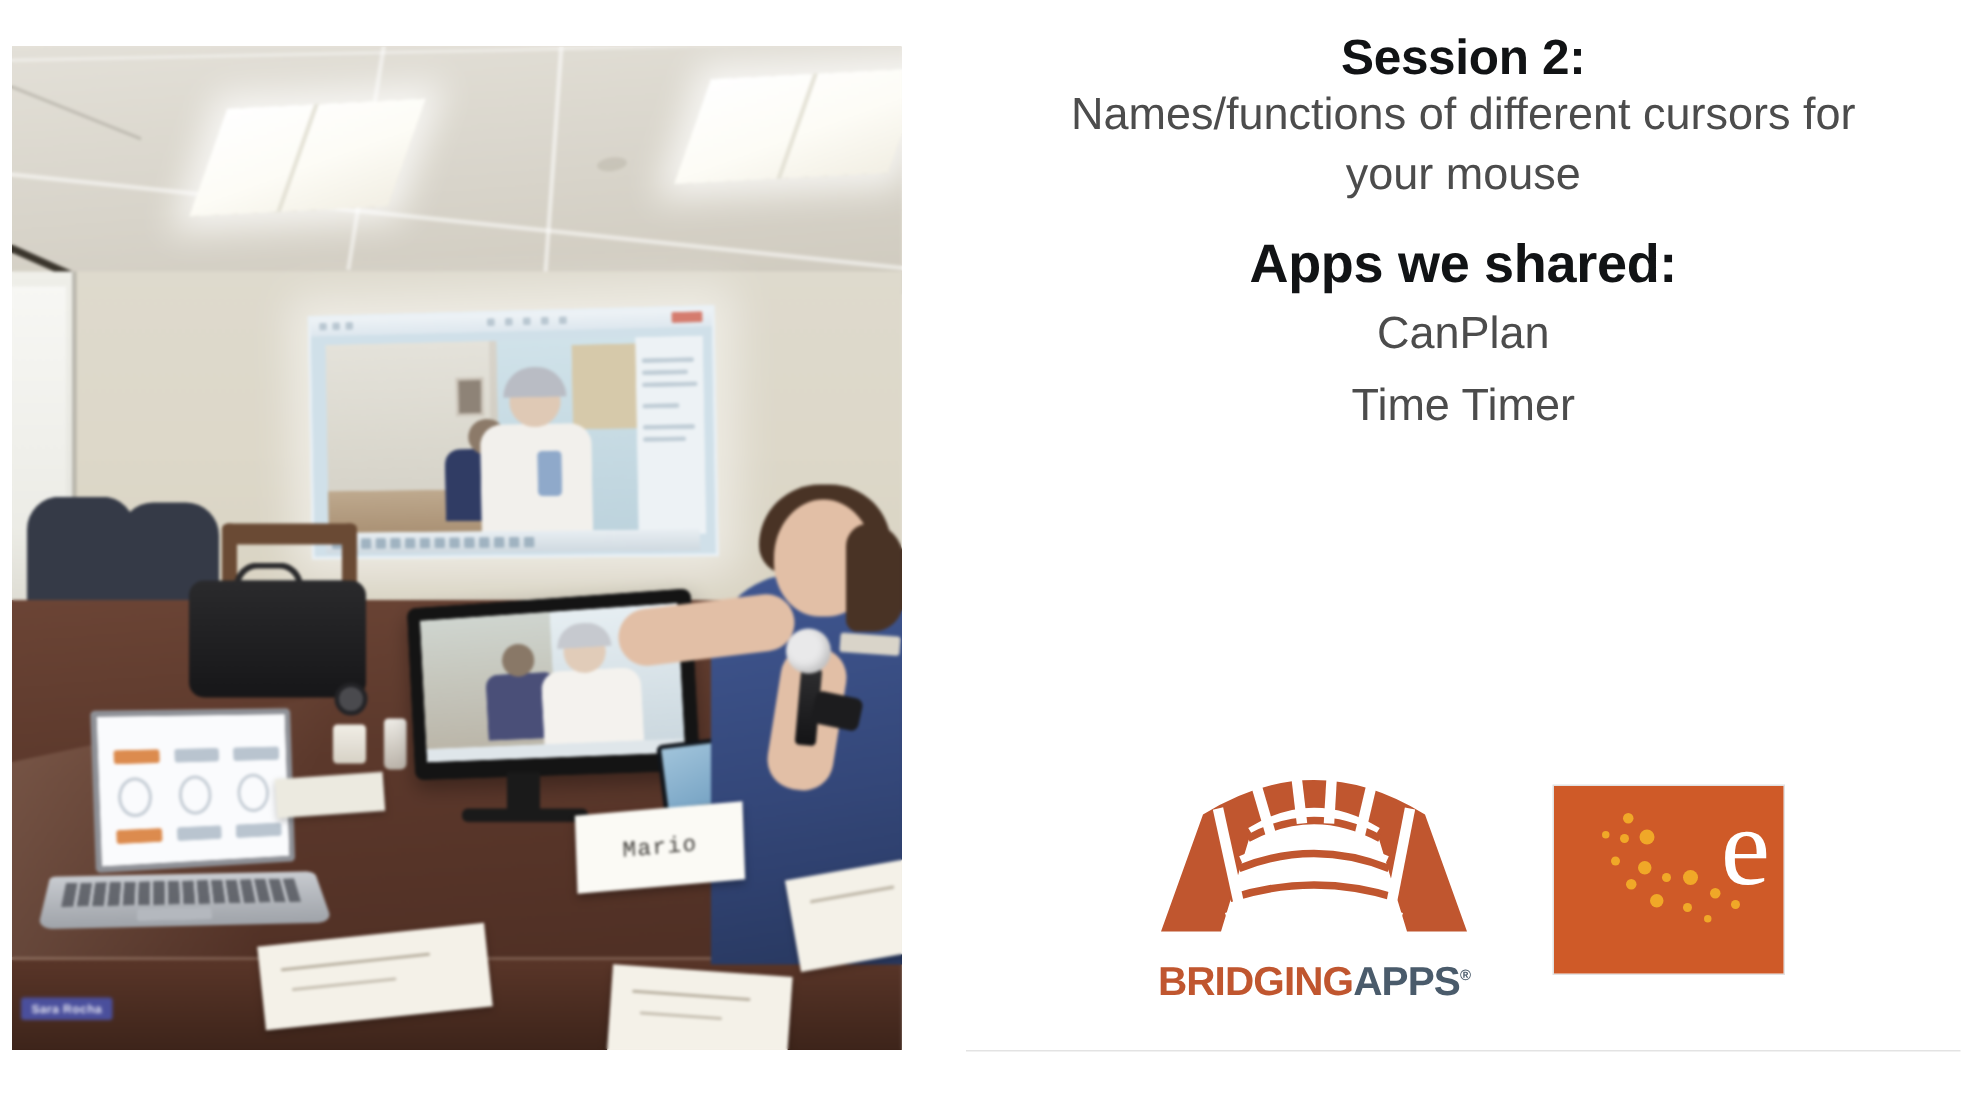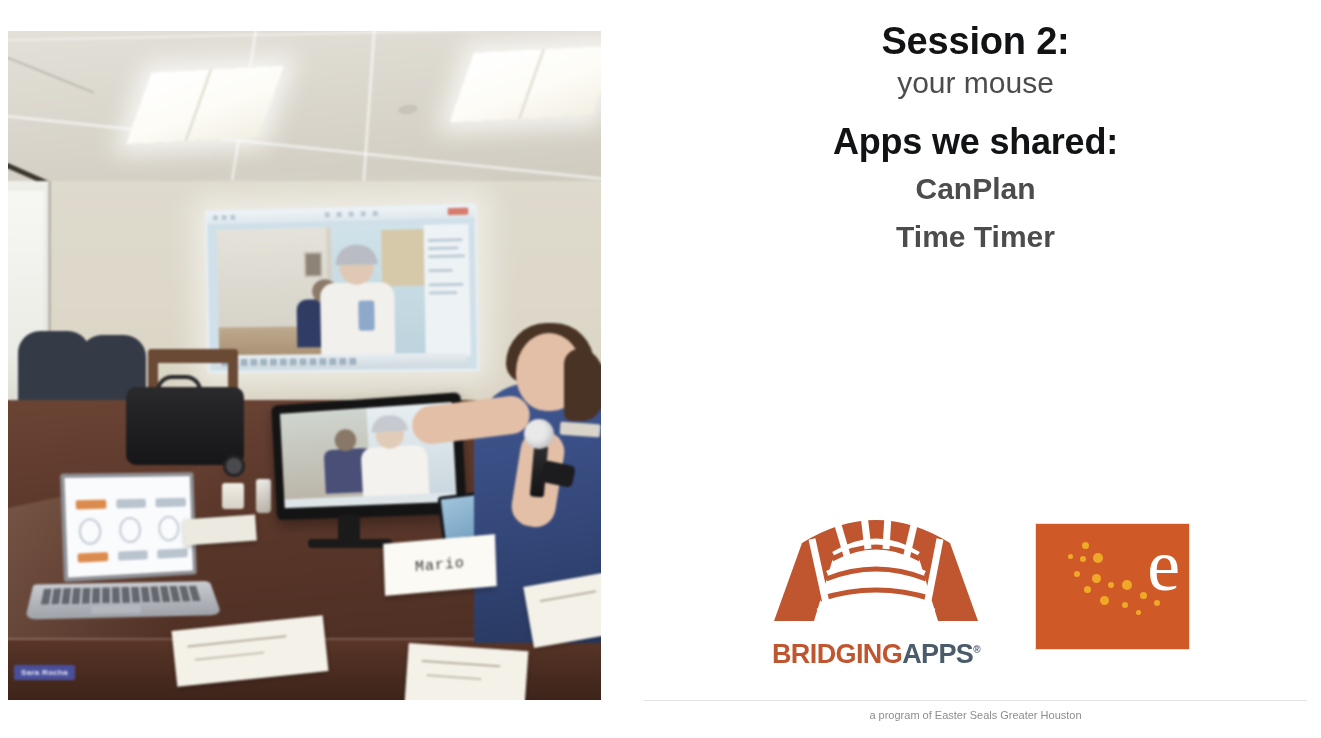--- a/index.html
+++ b/index.html
@@ -275,29 +275,29 @@
   .photo-blur { position:absolute; inset:0; backdrop-filter:blur(1.1px);
                 pointer-events:none; }
 
   
   .right { position:absolute; left:630px; top:0; width:691px; height:738px; }
   .tcenter { text-align:center; }
   .h-bold {
     font-weight:bold; color:#111315; letter-spacing:-.2px;
     line-height:1.12;
   }
-  .h1 { font-size:38px; margin-top:20px; }
+  .h1 { font-size:33px; margin-top:20px; }
   .h2 { font-size:41px; margin-top:18px; }
   .h3 { font-size:36px; margin-top:20px; }
   .body-line {
     font-size:30px; color:#4c4c4c; line-height:1.32; font-weight:normal;
   }
   .b-mt { margin-top:10px; }
   .app-line { font-size:30px; color:#4c4c4c; line-height:1.38; }
-  .app-mt { margin-top:6px;font-weight:bold; }
+  .app-mt { margin-top:6px; }
 
   
   .logos {
     position:absolute; left:0; top:484px; width:691px; height:205px;
     display:flex; align-items:center; justify-content:center; gap:44px;
   }
   .ba-logo { width:230px; display:flex; flex-direction:column; align-items:center; }
   .bridge { width:216px; height:132px; position:relative; }
   .ba-text { margin-top:4px; font-size:27px; font-weight:bold; letter-spacing:-.6px;
              white-space:nowrap; }
@@ -503,20 +503,21 @@
       <div class="name-label">Sara Rocha</div>
     </div>
     <div class="photo-blur"></div>
   </div>
 
   <div class="right">
 
     <div class="tcenter h-bold h1">Session 2:</div>
 
 
+    <div class="tcenter body-line">Names/functions of different cursors for</div>
     <div class="tcenter body-line">your mouse</div>
 
     <div class="tcenter h-bold h3">Apps we shared:</div>
 
     <div class="tcenter app-line app-mt">CanPlan</div>
     <div class="tcenter app-line app-mt">Time Timer</div>
 
     <div class="logos">
 
       <div class="ba-logo">
@@ -559,15 +560,14 @@
           <div class="dot" style="left:64px; top:72px; width:9px;  height:9px;"></div>
           <div class="dot" style="left:86px; top:78px; width:6px;  height:6px;"></div>
           <div class="dot" style="left:104px;top:68px; width:7px;  height:7px;"></div>
           <div class="dot" style="left:100px;top:86px; width:5px;  height:5px;"></div>
           <div class="dot" style="left:118px;top:76px; width:6px;  height:6px;"></div>
         </div>
       </div>
     </div>
 
     <div class="tag-rule"></div>
-    <div class="tagline">a program of Easter Seals Greater Houston</div>
   </div>
 </div>
 
 </body></html>

